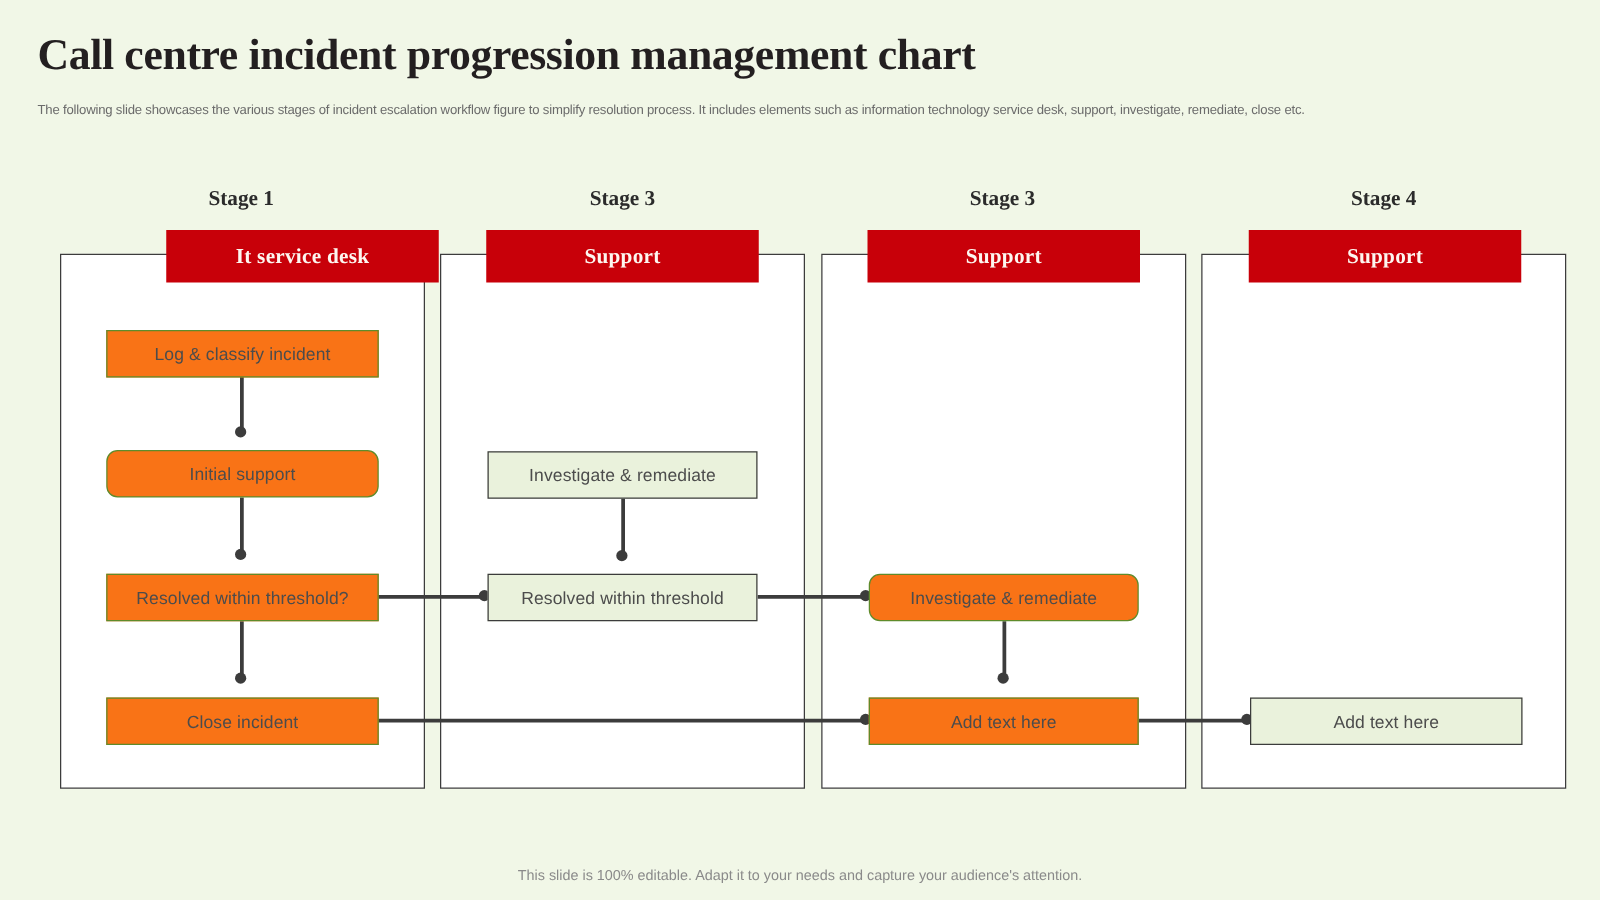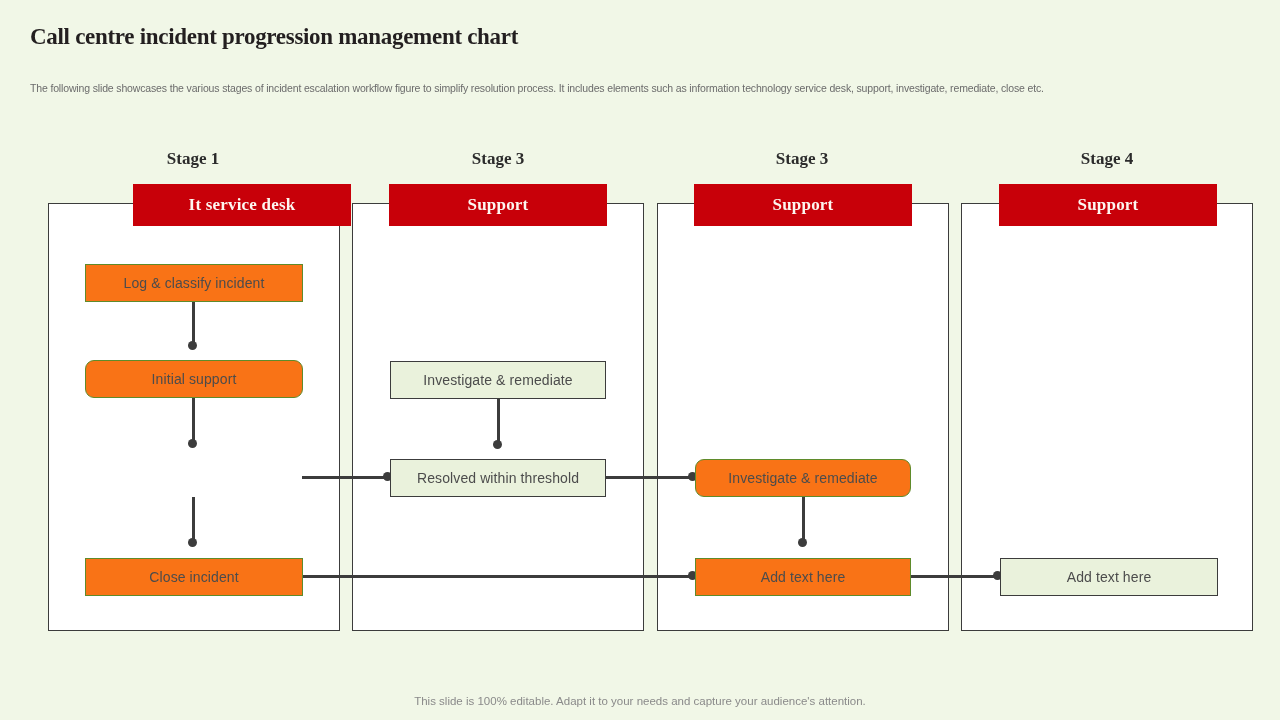--- a/index.html
+++ b/index.html
@@ -15,21 +15,21 @@
     position: relative;
   }
 
   
   .slide-title {
     position: absolute;
     left: 30px;
     top: 24px;
     font-family: "Liberation Serif", serif;
     font-weight: bold;
-    font-size: 23px;
+    font-size: 35px;
     letter-spacing: -0.3px;
     color: #231f20;
     white-space: nowrap;
   }
   .slide-subtitle {
     position: absolute;
     left: 30px;
     top: 82px;
     width: 1230px;
     font-size: 10.5px;
@@ -194,20 +194,21 @@
     <span>Support</span>
   </div>
   <div class="stage-header" style="left:999px; width:218px;">
     <span>Support</span>
   </div>
 
   <div class="node green" style="left:85px; top:264px; width:218px;">Log &amp; classify incident</div>
 
   <div class="node green rounded" style="left:85px; top:360px; width:218px;">Initial  support</div>
 
+  <div class="node green" style="left:85px; top:459px; width:218px;">Resolved within threshold?</div>
 
   <div class="node green" style="left:85px; top:558px; width:218px;">Close incident</div>
 
   <div class="node pale" style="left:390px; top:361px; width:216px;">Investigate  &amp; remediate</div>
 
   <div class="node pale" style="left:390px; top:459px; width:216px;">Resolved within threshold</div>
 
   <div class="node green rounded" style="left:695px; top:459px; width:216px;">Investigate  &amp; remediate</div>
 
   <div class="node green" style="left:695px; top:558px; width:216px;">Add text here</div>

